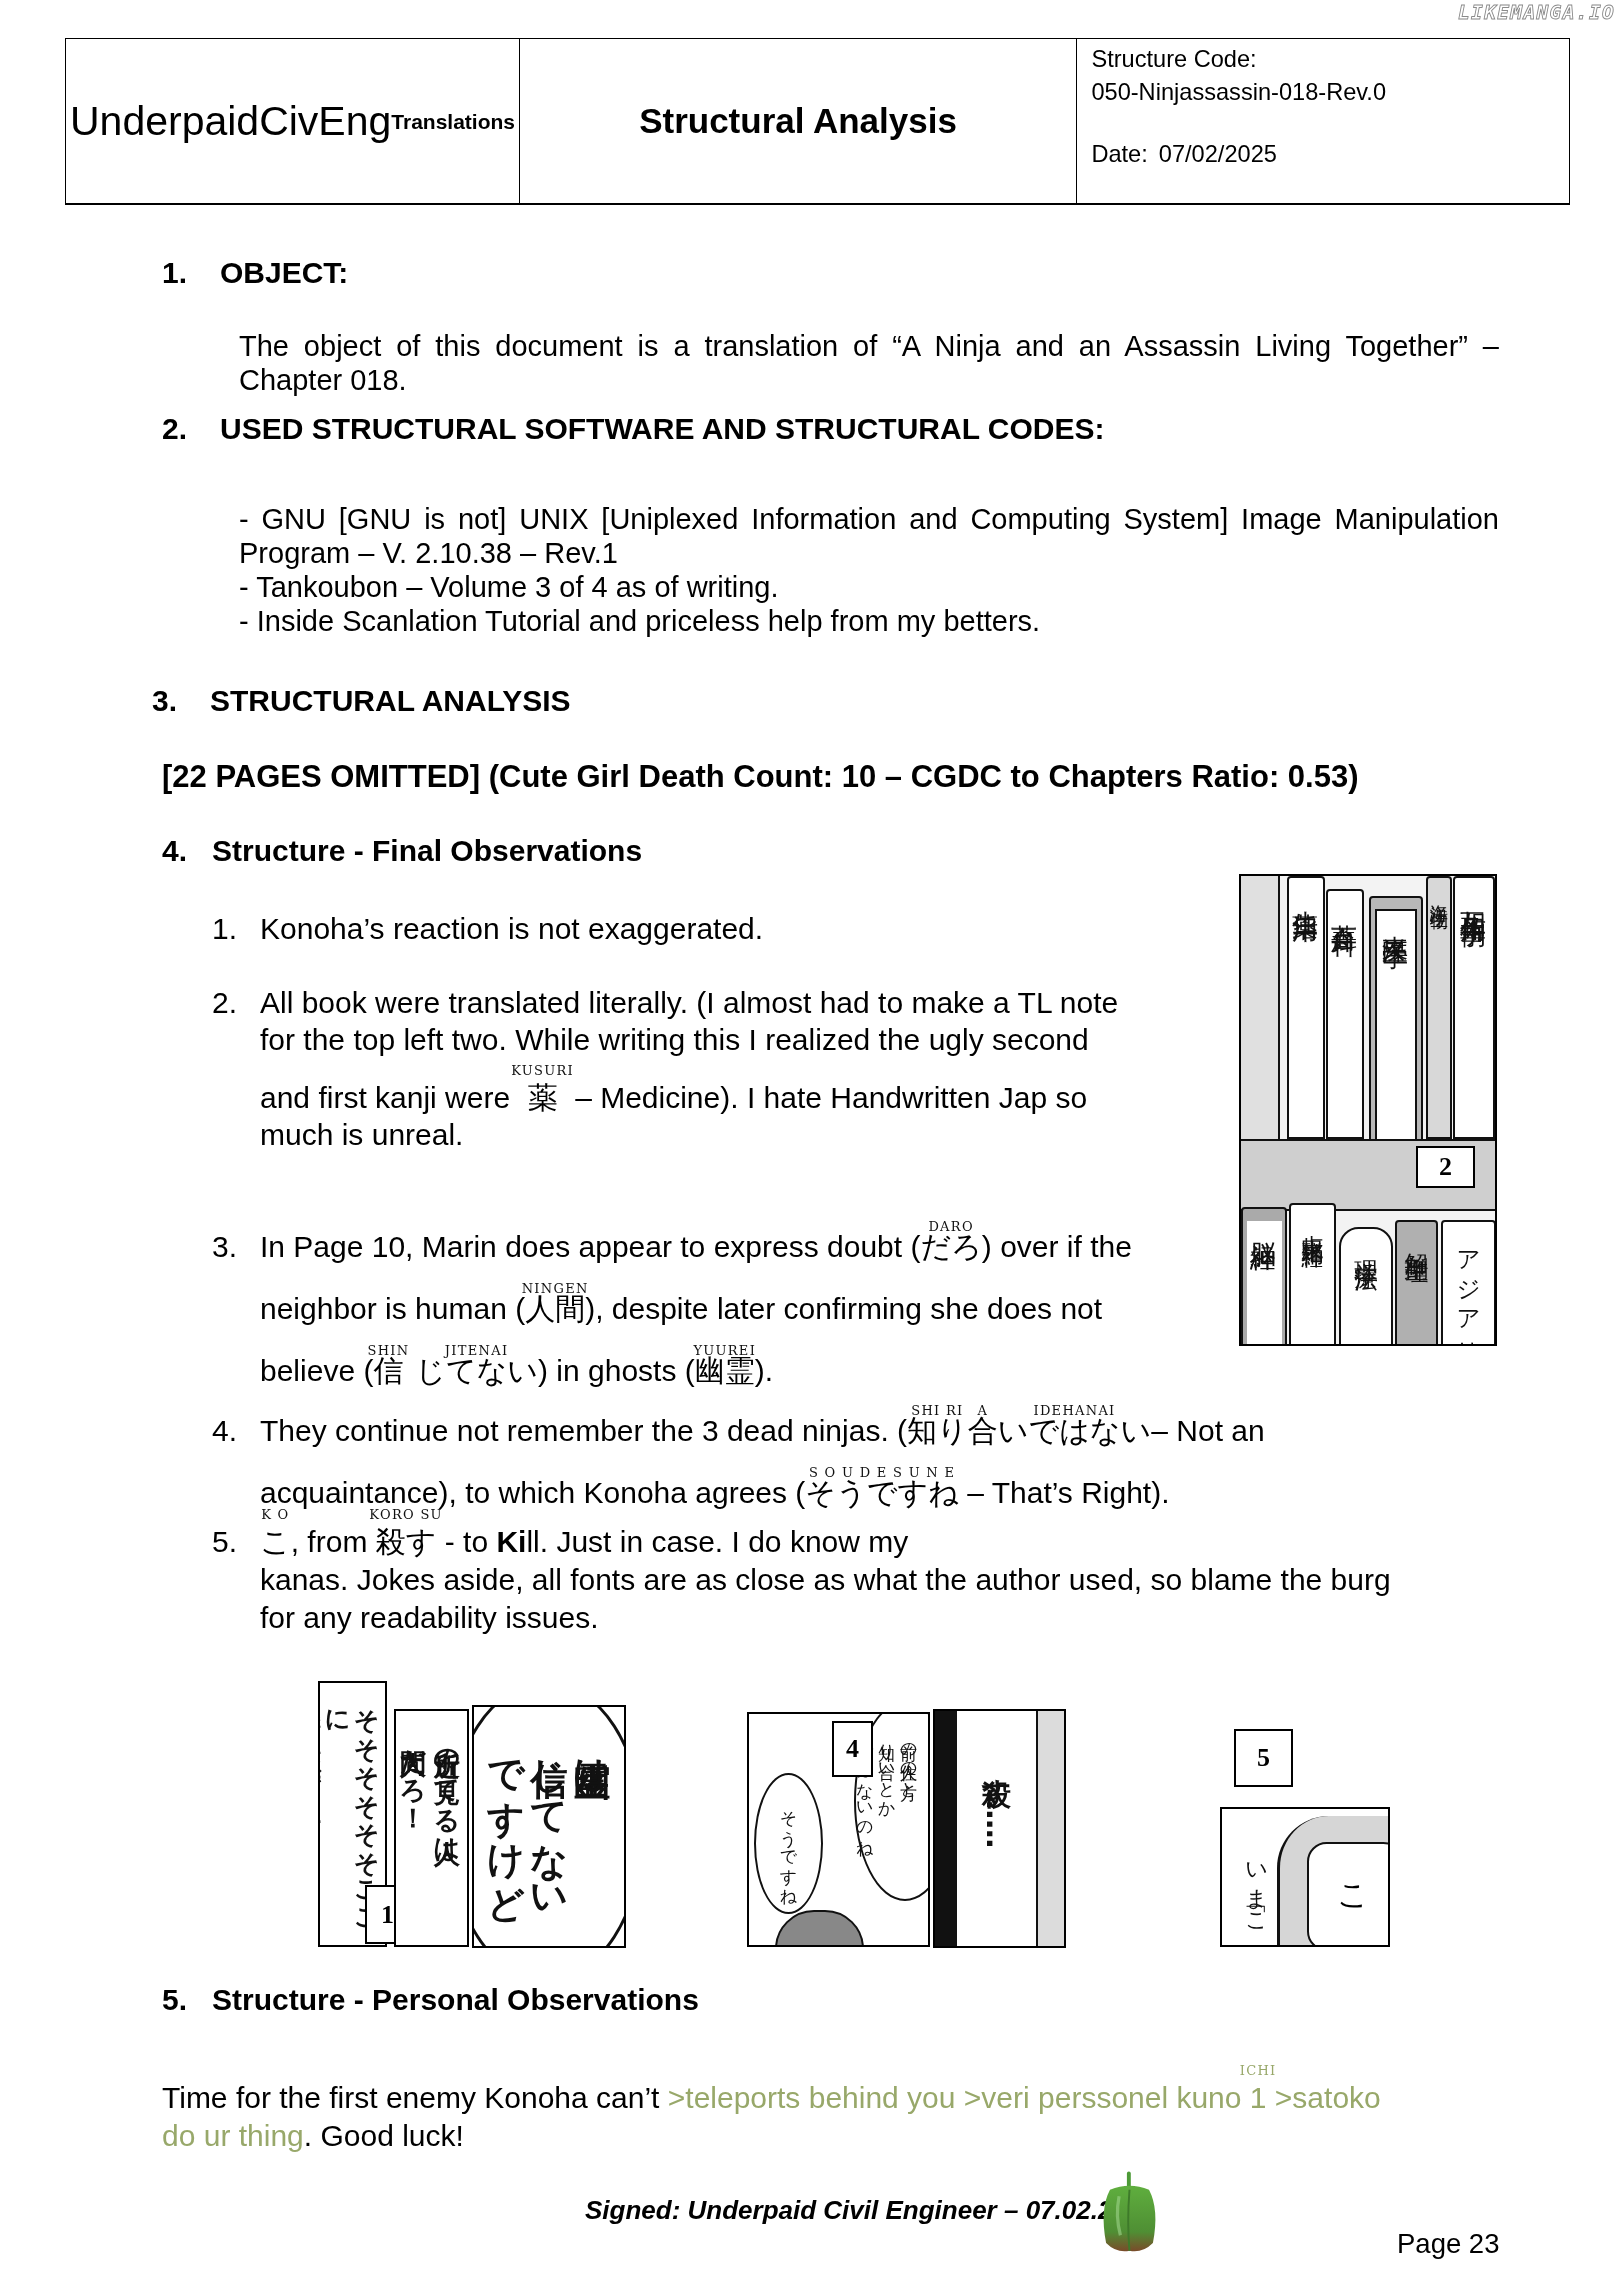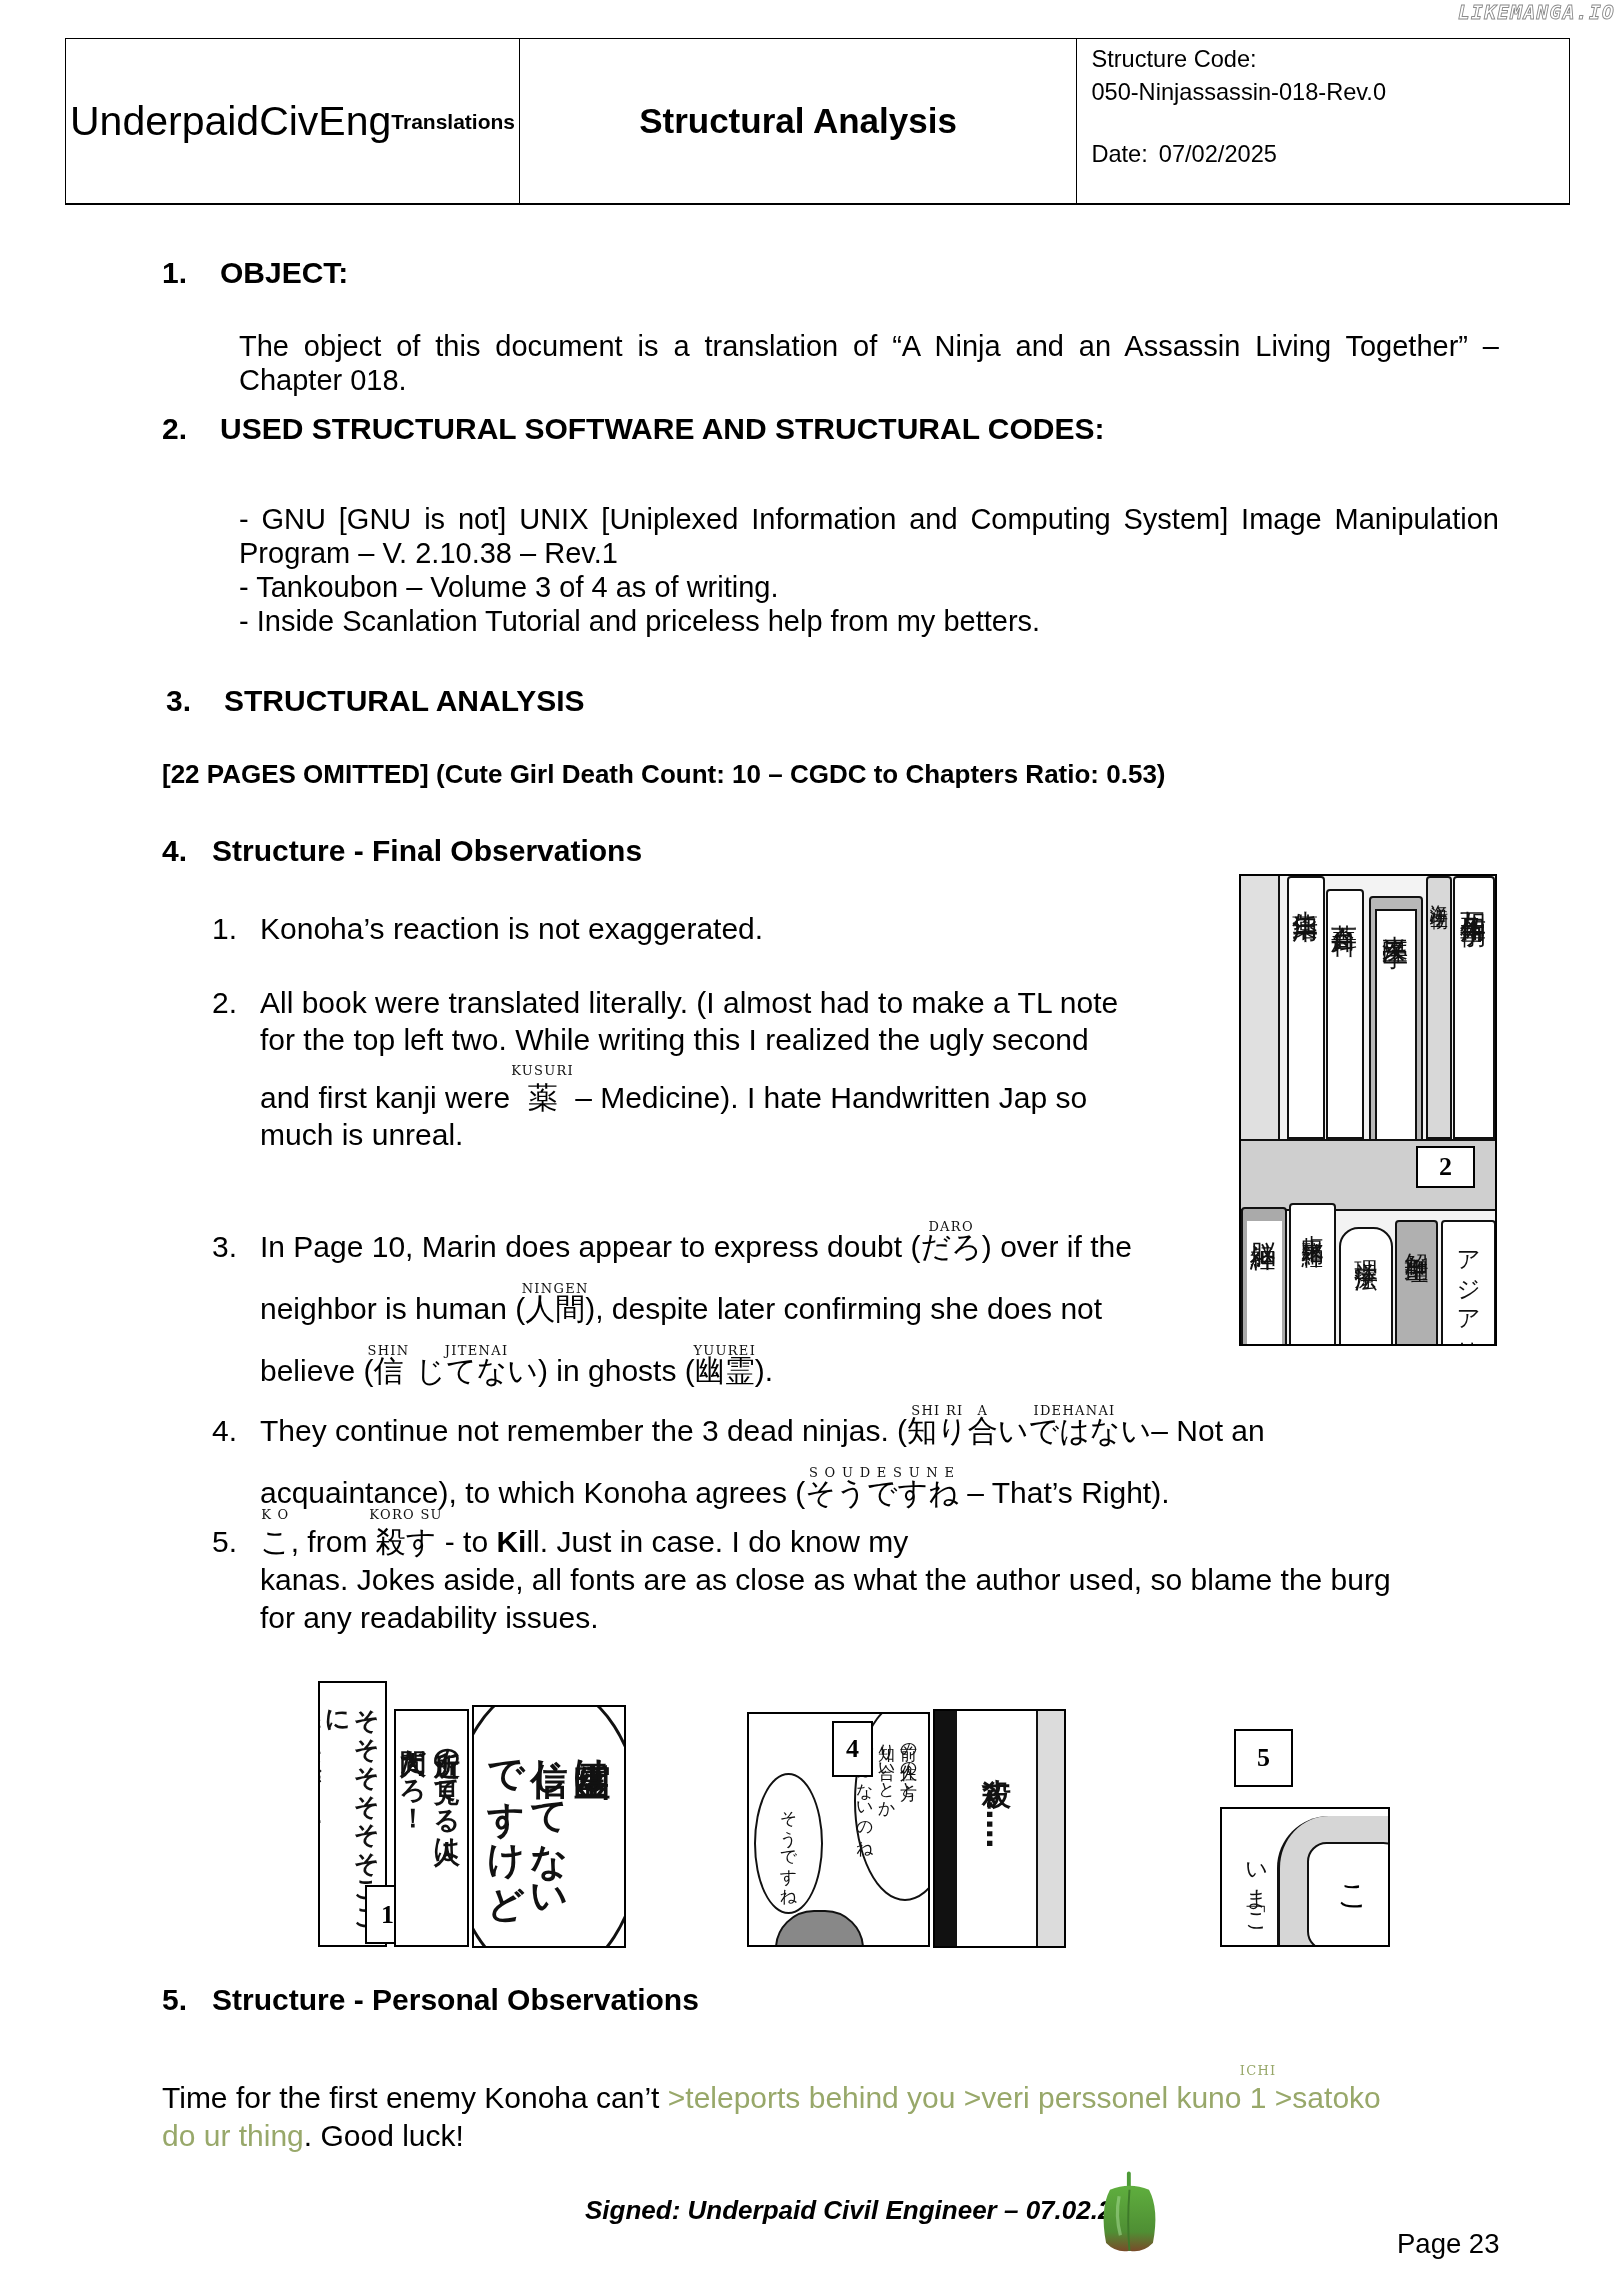--- a/index.html
+++ b/index.html
@@ -73,24 +73,24 @@
 
 <div class="abs h1" style="left:162px; top:412px;">
   <span class="num">2.</span><span>USED STRUCTURAL SOFTWARE AND STRUCTURAL CODES:</span>
 </div>
 <div class="abs p just" style="left:239px; top:479px; width:1260px;">
   <div>- GNU [GNU is not] UNIX [Uniplexed Information and Computing System] Image Manipulation Program – V. 2.10.38 – Rev.1</div>
   <div>- Tankoubon – Volume 3 of 4 as of writing.</div>
   <div>- Inside Scanlation Tutorial and priceless help from my betters.</div>
 </div>
 
-<div class="abs h1" style="left:166px; top:684px;">
+<div class="abs h1" style="left:152px; top:684px;">
   <span class="num">3.</span><span>STRUCTURAL ANALYSIS</span>
 </div>
-<div class="abs h1" style="left:162px; top:759px; font-size:26px;">[22 PAGES OMITTED] (Cute Girl Death Count: 10 – CGDC to Chapters Ratio: 0.53)</div>
+<div class="abs h1" style="left:162px; top:759px; font-size:31px;">[22 PAGES OMITTED] (Cute Girl Death Count: 10 – CGDC to Chapters Ratio: 0.53)</div>
 
 <div class="abs h1 h1b" style="left:162px; top:834px;">
   <span class="num">4.</span><span>Structure - Final Observations</span>
 </div>
 
 <div class="ol">
 
   <div class="item" style="left:260px; top:910px;">
     <span class="n">1.</span>
     <span>Konoha’s reaction is not exaggerated.</span>

